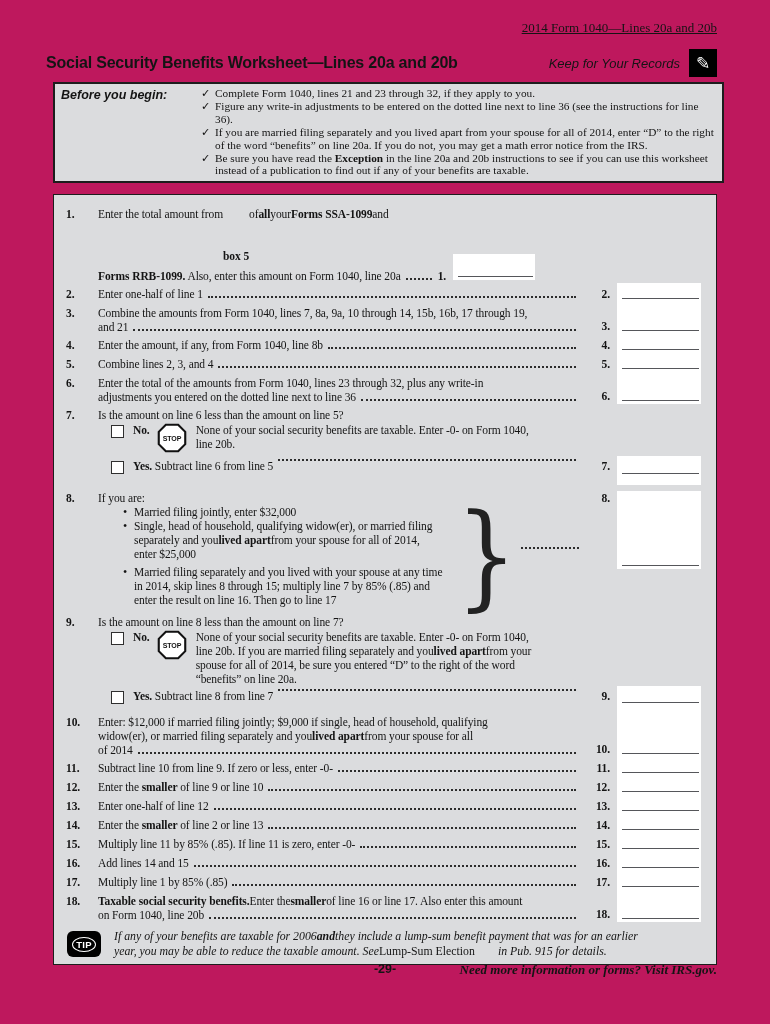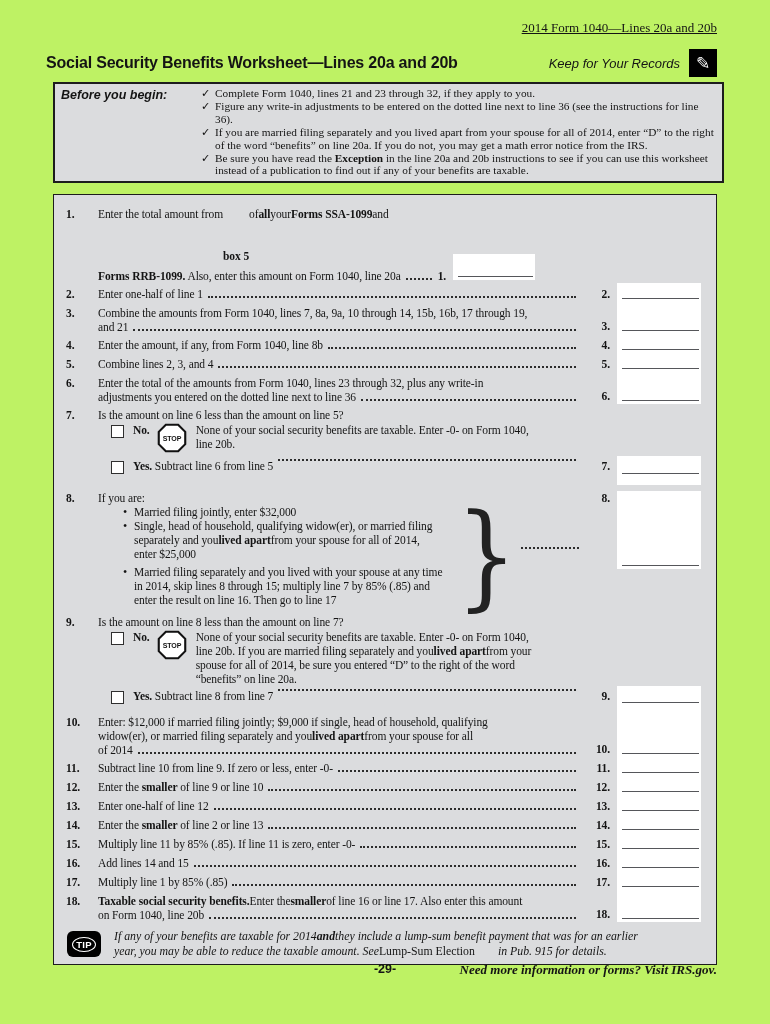--- a/index.html
+++ b/index.html
@@ -1,17 +1,17 @@
 <!DOCTYPE html>
 <html><head>
 <meta charset="utf-8">
 <style>
   :root{ --gray:#dbdcde; --ink:#141414; --rule:#55565a; }
   html,body{margin:0;padding:0;background:#fff;}
-  .page{position:relative;width:770px;height:1024px;background:#bef264;overflow:hidden;
+  .page{position:relative;width:770px;height:1024px;background:#be185d;overflow:hidden;
         font-family:"Liberation Serif",serif;color:var(--ink);}
   
   .hdr{position:absolute;top:20px;right:53px;font-size:13px;}
   .hdr span{text-decoration:underline;}
   
   .titlerow{position:absolute;top:48px;left:46px;right:53px;display:flex;align-items:center;height:30px;}
   .title{font-family:"Liberation Sans",sans-serif;font-weight:bold;font-size:16px;letter-spacing:-0.2px;}
   .keep{margin-left:auto;display:flex;align-items:center;font-family:"Liberation Sans",sans-serif;
         font-style:italic;font-size:13px;}
   .pencil{width:28px;height:28px;background:#000;color:#fff;display:flex;align-items:center;
@@ -498,21 +498,21 @@
           <span class="ul"></span>
         </div>
     </div>
 
     <div class="tiprow">
       <div class="tipicon">
           <span>TIP</span>
         </div>
       <div class="tiptext">
         <div class="tline">
-            <span style="font-style: italic;">If any of your benefits are taxable for 2014 </span>
+            <span style="font-style: italic;">If any of your benefits are taxable for 2006 </span>
             <span style="font-weight: bold; font-style: italic;">and</span>
             <span style="font-style: italic;"> they include a lump-sum benefit payment that was for an earlier</span>
           </div>
         <div class="tline">
             <span style="font-style: italic;">year, you may be able to reduce the taxable amount. See </span>
             <span>Lump-Sum Election</span>
             <span style="font-style: italic; margin-left: 23px;"> in Pub. 915 for details.</span>
           </div>
       </div>
     </div>

